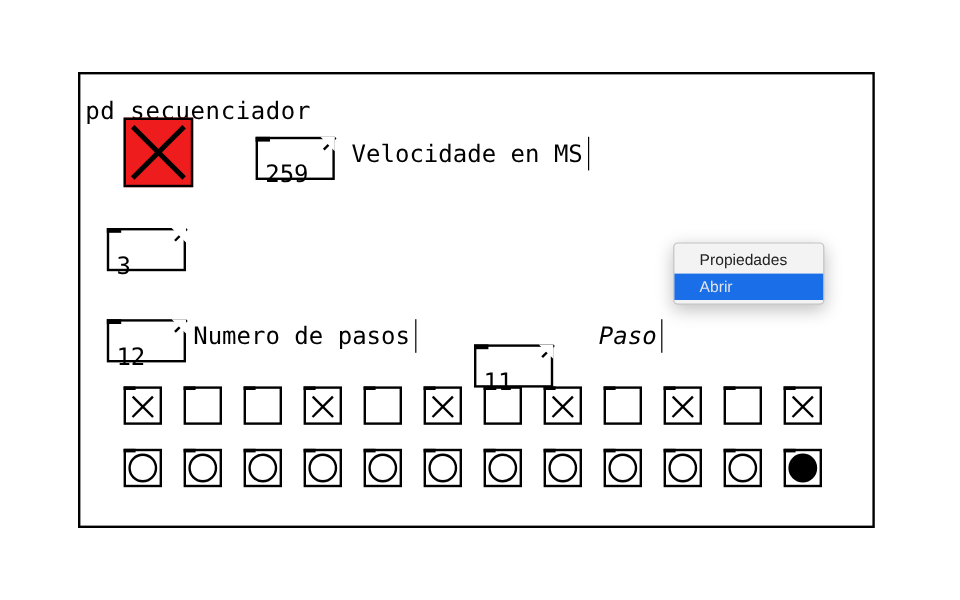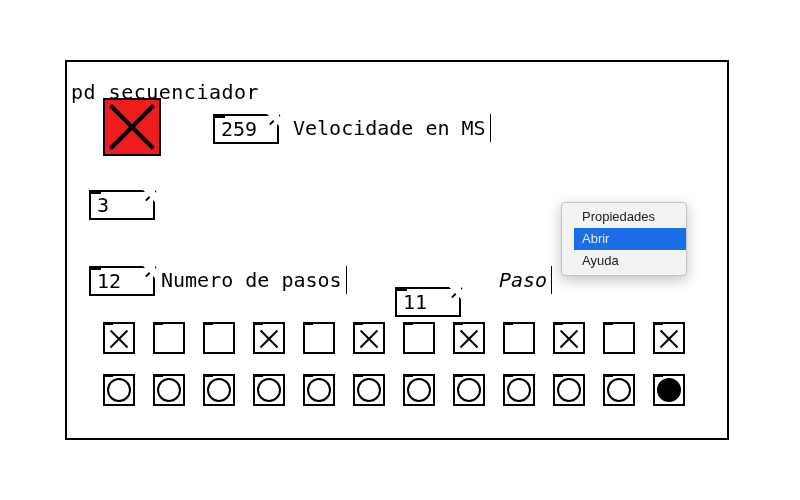--- a/index.html
+++ b/index.html
@@ -35,26 +35,26 @@
     width: 58px;
     height: 58px;
     border: 2.5px solid #000;
     background: #ee1c1c;
     cursor: pointer;
   }
   .big-toggle svg { width: 100%; height: 100%; display:block; }
 
   .numbox {
     position: absolute;
-    height: 30px;
+    height: 18px;
     border: 2px solid #000;
     background: #fff;
     font-size: 20px;
     line-height: 26px;
-    padding: 0 6px;
+    padding: 16px 6px;
     cursor: ns-resize;
   }
   
   .numbox::after {
     content: "";
     position: absolute;
     right: -2px;
     top: -2px;
     width: 0; height: 0;
     border-top: 12px solid #fff;
@@ -149,24 +149,23 @@
     background: #f3f3f3;
     border: 1px solid #c3c3c3;
     border-radius: 4px;
     box-shadow: 0 4px 14px rgba(0,0,0,0.25);
     font-family: -apple-system, "Helvetica Neue", Arial, sans-serif;
     font-size: 13px;
     padding: 3px 0;
     color: #222;
   }
   .ctx-item {
-    padding: 2px 8px;
+    padding: 2px 21px;
     line-height: 18px;
     cursor: default;
-    margin-left: 12px;
   }
   .ctx-item.selected {
     background: #1a6fe8;
     color: #e5e5e5;
   }
 </style>
 </head>
 <body>
 
 <div class="patch-frame">
@@ -202,16 +201,15 @@
     <span>11</span>
   </div>
   <div class="label" style="left:432px; top:204px;font-style:italic;">Paso</div>
 
   <div class="step-row" id="toggle-row" style="top:260px;"><div class="step-toggle on"><span class="inlet"></span></div><div class="step-toggle"><span class="inlet"></span></div><div class="step-toggle"><span class="inlet"></span></div><div class="step-toggle on"><span class="inlet"></span></div><div class="step-toggle"><span class="inlet"></span></div><div class="step-toggle on"><span class="inlet"></span></div><div class="step-toggle"><span class="inlet"></span></div><div class="step-toggle on"><span class="inlet"></span></div><div class="step-toggle"><span class="inlet"></span></div><div class="step-toggle on"><span class="inlet"></span></div><div class="step-toggle"><span class="inlet"></span></div><div class="step-toggle on"><span class="inlet"></span></div></div>
   <div class="step-row" id="bang-row" style="top:312px;"><div class="bang"><span class="inlet"></span><span class="circle"></span></div><div class="bang"><span class="inlet"></span><span class="circle"></span></div><div class="bang"><span class="inlet"></span><span class="circle"></span></div><div class="bang"><span class="inlet"></span><span class="circle"></span></div><div class="bang"><span class="inlet"></span><span class="circle"></span></div><div class="bang"><span class="inlet"></span><span class="circle"></span></div><div class="bang"><span class="inlet"></span><span class="circle"></span></div><div class="bang"><span class="inlet"></span><span class="circle"></span></div><div class="bang"><span class="inlet"></span><span class="circle"></span></div><div class="bang"><span class="inlet"></span><span class="circle"></span></div><div class="bang"><span class="inlet"></span><span class="circle"></span></div><div class="bang fired"><span class="inlet"></span><span class="circle"></span></div></div>
 
   <div class="ctx-menu" id="ctx-menu">
       <div class="ctx-item">Propiedades</div>
       <div class="ctx-item selected">Abrir</div>
-      <div class="ctx-item">Ayuda</div>
     </div>
 
 </div>
 
 </body></html>

